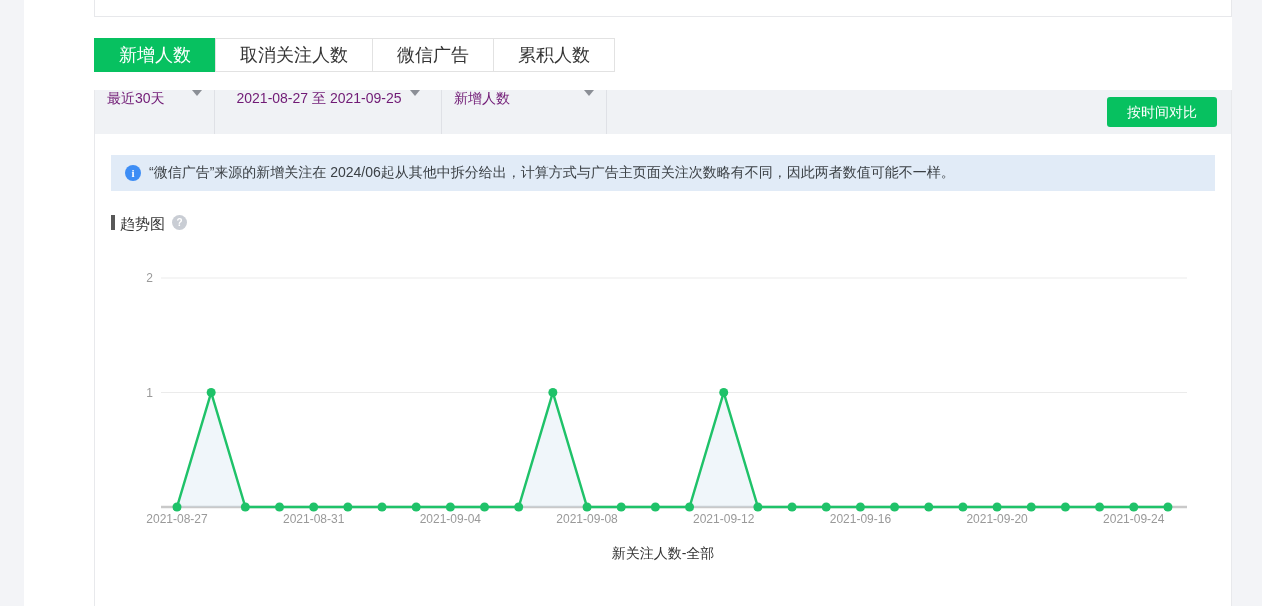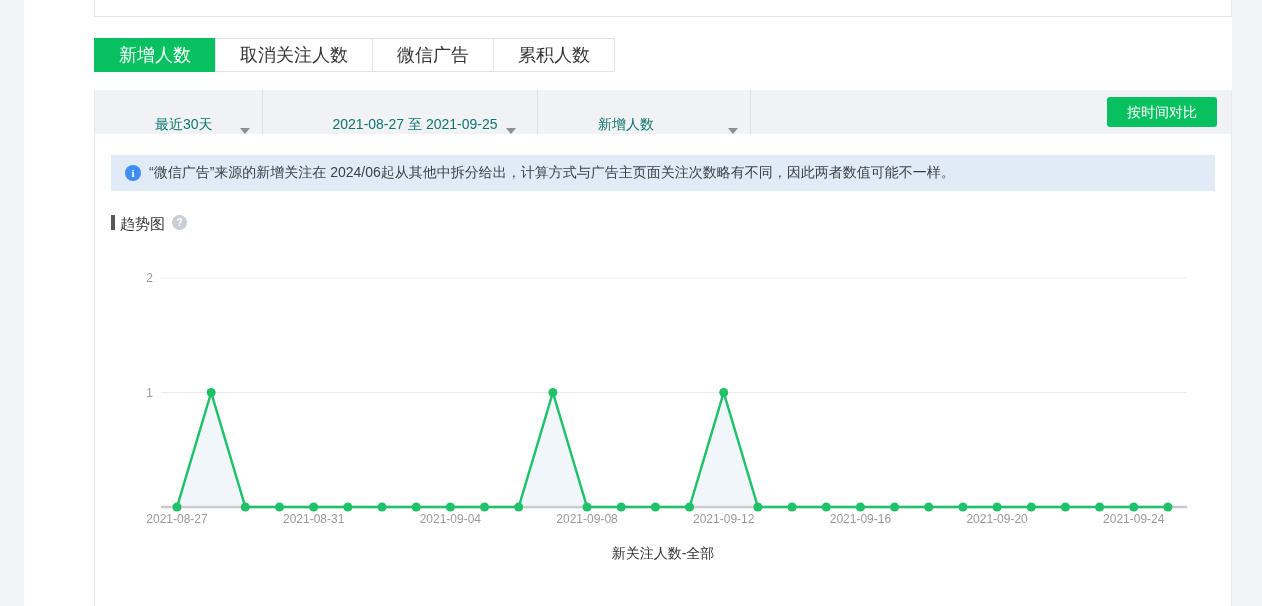--- a/index.html
+++ b/index.html
@@ -34,22 +34,22 @@
 
   
   .main-card {
     position:absolute; left:94px; top:90px; width:1138px; height:516px;
     background:#fff; border-left:1px solid #e8e9ec; border-right:1px solid #e8e9ec;
   }
 
   
   .filter-bar { height:44px; background:#f0f2f5; display:flex; align-items:stretch; }
   .filter-item {
-    display:flex; align-items:flex-end; font-size:14px; color:#0f766e;
-    border-right:1px solid #dfe1e6; cursor:pointer; padding:0 12px;margin-left:48px;
+    display:flex; align-items:flex-start; font-size:14px; color:#701a75;
+    border-right:1px solid #dfe1e6; cursor:pointer; padding:0 12px;
   }
   .filter-item.range   { width:120px; justify-content:space-between; }
   .filter-item.dates   { width:227px; justify-content:center; gap:8px; }
   .filter-item.source  { width:165px; justify-content:space-between; }
   .caret {
     width:0; height:0; border-left:5px solid transparent; border-right:5px solid transparent;
     border-top:6px solid #8b8f96; display:inline-block; flex:none;
   }
   .filter-spacer { flex:1; }
   .compare-btn {

